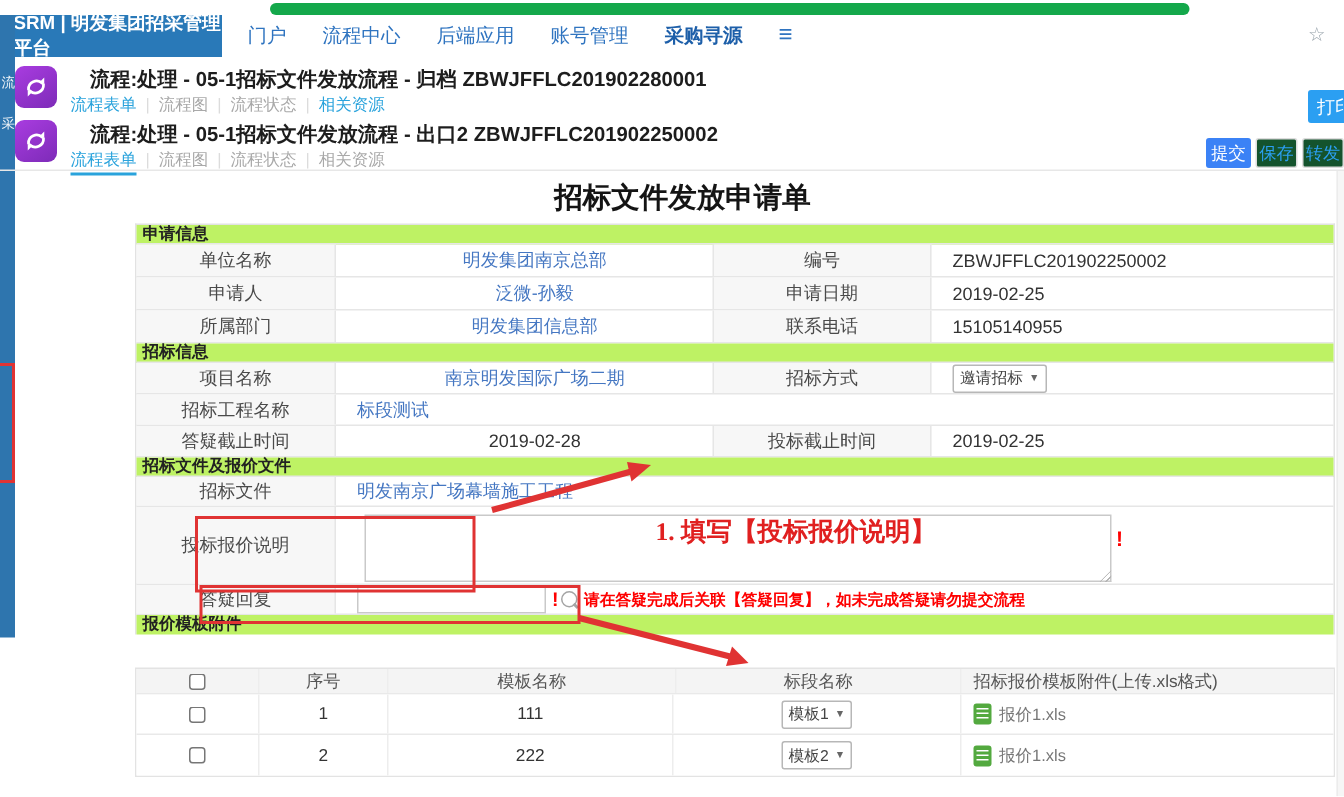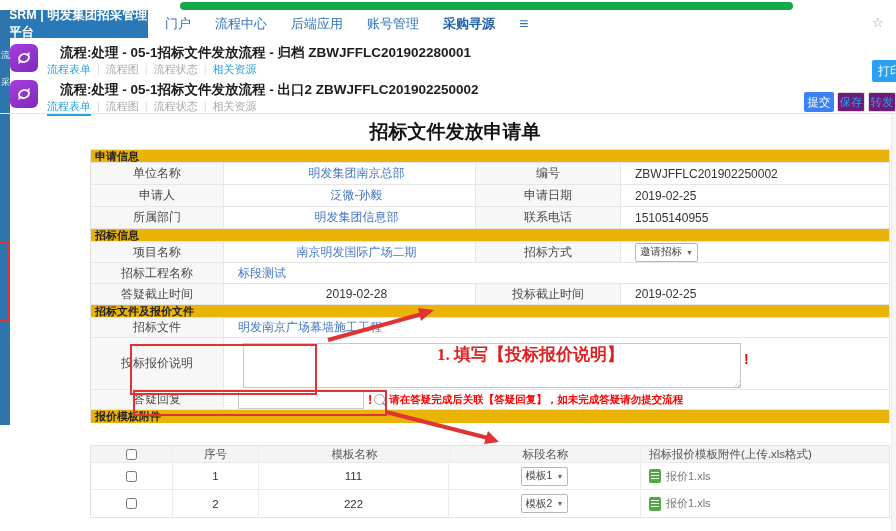--- a/index.html
+++ b/index.html
@@ -25,29 +25,29 @@
   .wf-tab{cursor:pointer;}
   .wf-tab + .wf-tab::before{content:"|";color:#dcdcdc;margin:0 6px;font-weight:400;display:inline-block;}
   .wf-tab.on{color:#2aa3dc;}
   .wf-tab.on.underlined{border-bottom:2px solid #2aa3dc;padding-bottom:2px;}
   
   .btn-print{position:absolute;left:872px;top:60px;width:46px;height:22px;background:#2b9ff2;color:#fff;
              font-size:12px;display:flex;align-items:center;padding-left:6px;border-radius:2px;box-sizing:border-box;cursor:pointer;}
   .btn{position:absolute;top:92px;height:20px;font-size:11.5px;display:flex;align-items:center;justify-content:center;
        border-radius:2px;box-sizing:border-box;cursor:pointer;}
   .btn.primary{background:#3b82f6;color:#fff;}
-  .btn.ghost{background:#701a75;color:#2b9ff2;border:1px solid #dcdcdc;}
+  .btn.ghost{background:#14532d;color:#2b9ff2;border:1px solid #dcdcdc;}
   .chrome-divider{position:absolute;left:0;top:113px;width:896px;height:1px;background:#e7e7e7;}
   .scroll-strip{position:absolute;left:891px;top:114px;width:5px;height:417px;background:#f6f6f6;border-left:1px solid #ececec;box-sizing:border-box;}
   
   .form-title{position:absolute;left:10px;top:119px;width:890px;text-align:center;
               font-size:19px;font-weight:bold;color:#141414;}
   .ftable{position:absolute;left:90px;top:149px;width:800px;border:1px solid #e2e2e2;border-bottom:none;box-sizing:border-box;}
   .frow{display:flex;border-bottom:1px solid #e6e6e6;box-sizing:border-box;}
-  .sec{height:13px;line-height:13px;font-size:11px;font-weight:bold;color:#222;padding-left:4px;background:#eab308;}
+  .sec{height:13px;line-height:13px;font-size:11px;font-weight:bold;color:#222;padding-left:4px;background:#bef264;}
   .lbl{background:#f7f7f7;border-right:1px solid #e6e6e6;display:flex;align-items:center;justify-content:center;
        font-size:12px;color:#4a4a4a;box-sizing:border-box;}
   .val{display:flex;align-items:center;padding-left:14px;font-size:12px;color:#333;box-sizing:border-box;}
   .val.bordered{border-right:1px solid #e6e6e6;justify-content:center;}
   .w-l1{width:133px;}.w-v1{width:252px;}.w-l2{width:145px;}.w-v2{width:268px;}.w-span{width:665px;}
   .h22{height:22px;}.h21{height:21px;}.h20{height:20px;}.h52{height:52px;}
   a.flink{color:#4577c2;text-decoration:none;cursor:pointer;}
   .sel{display:inline-flex;align-items:center;gap:4px;border:1px solid #b7b7b7;background:#fff;border-radius:2px;
        font-size:10.5px;color:#444;padding:1px 4px;height:15px;cursor:pointer;}
   .sel::after{content:"▼";font-size:7px;color:#666;}

